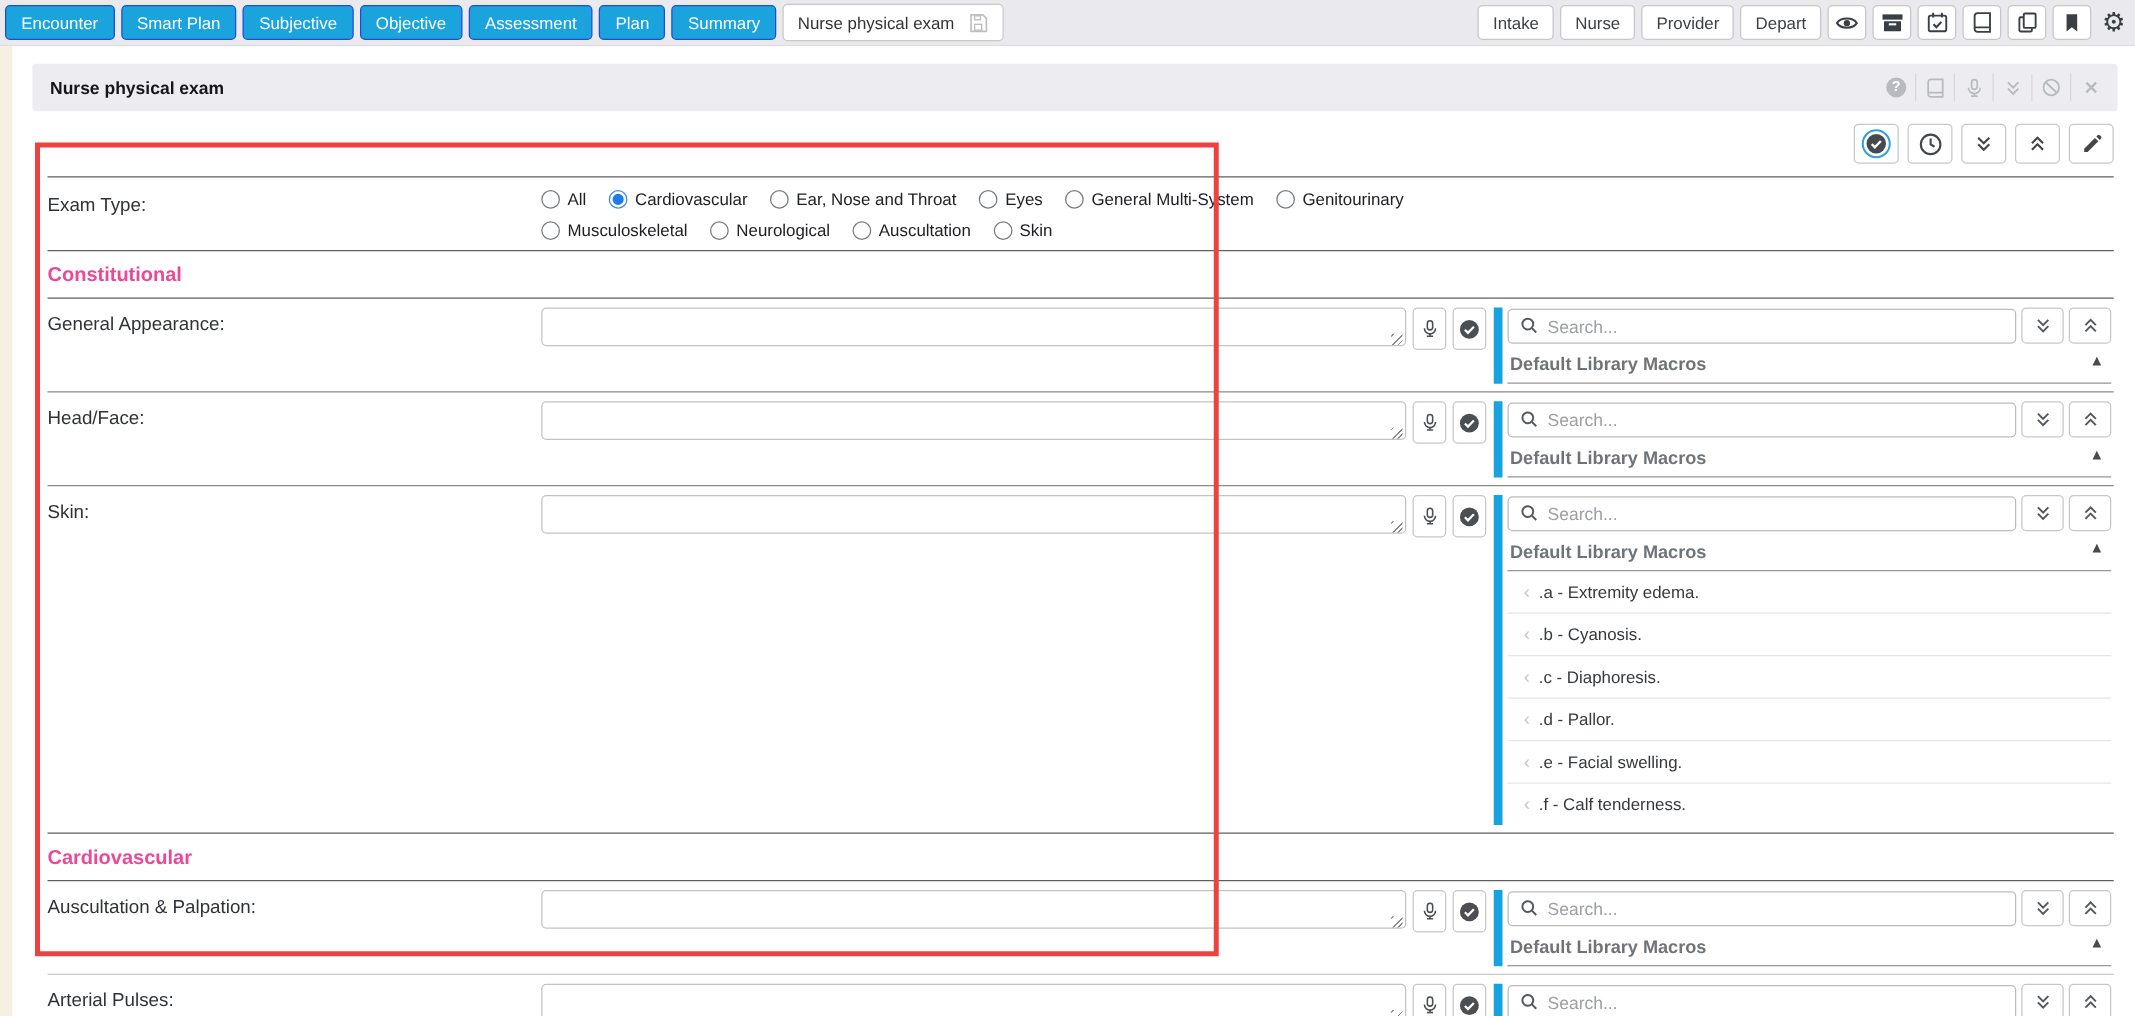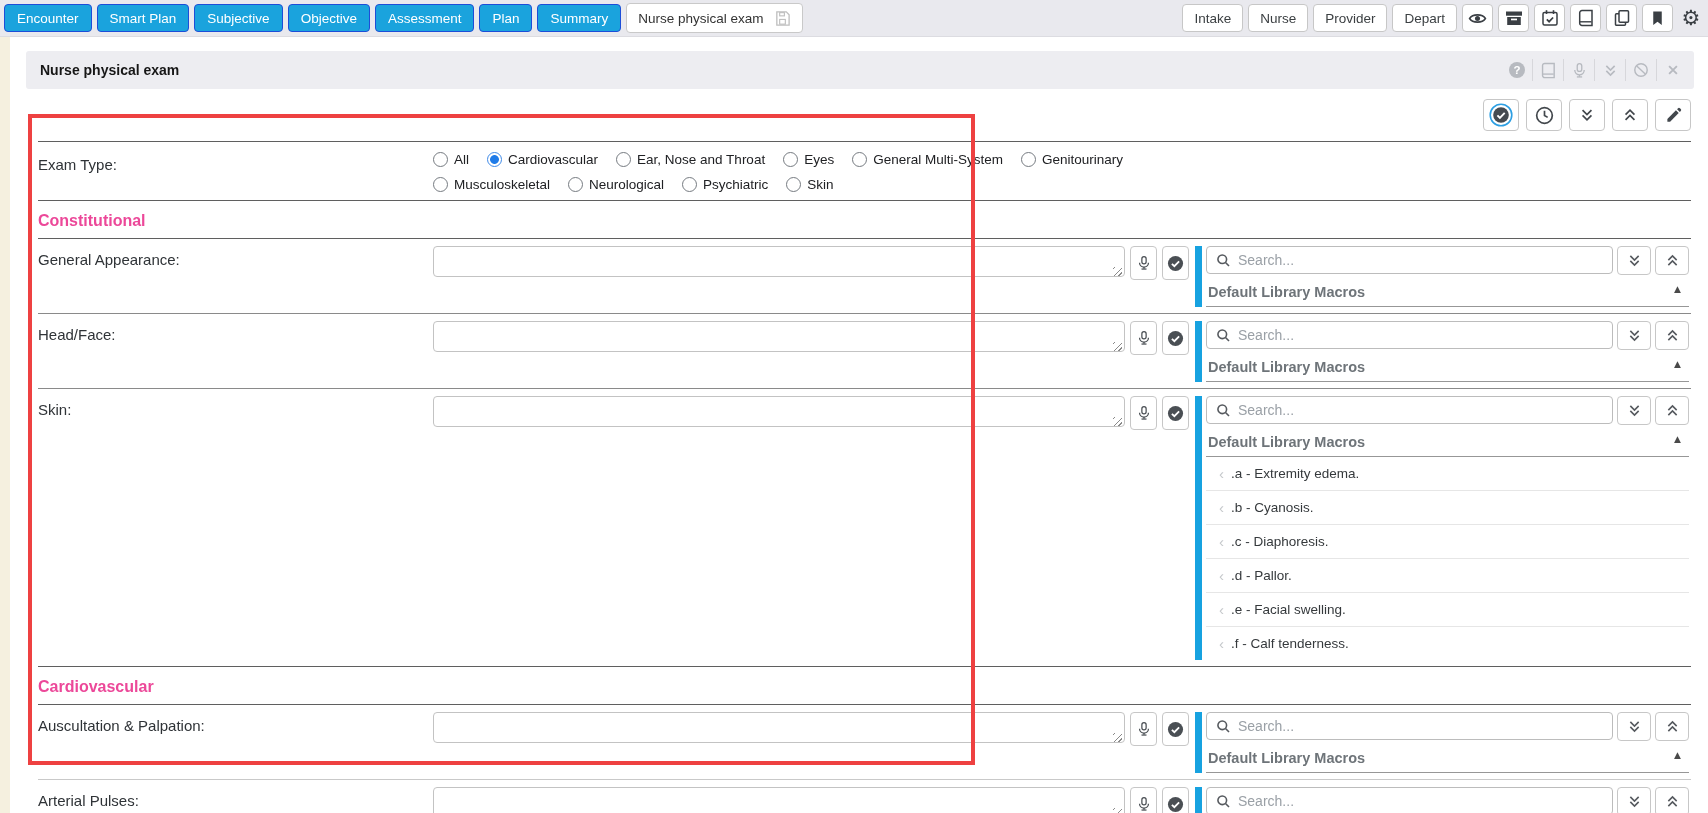--- a/index.html
+++ b/index.html
@@ -68,21 +68,21 @@
     background:#fff; font-family:inherit; font-size:13px; padding:4px 8px; outline:none; }
   .ta-corner { position:absolute; right:3px; bottom:4px; width:9px; height:9px; pointer-events:none;
     background:repeating-linear-gradient(-45deg, transparent 0 2px, #8a8a8a 2px 3px, transparent 3px 5px, #8a8a8a 5px 6px, transparent 6px 9px); }
   .sq-btn { width:27px; height:34px; background:#fff; border:1px solid #c7c7c7; border-radius:4px;
     display:flex; align-items:center; justify-content:center; cursor:pointer; color:#4a4f54; }
 
   
   .cell-macros { display:flex; gap:4px; }
   .macro-bar { width:7px; background:#17a2e0; flex:none; }
   .macro-body { flex:1; min-width:0; padding-right:2px; }
-  .macro-top { display:flex; gap:4px; }
+  .macro-top { display:flex; gap:4px; align-items:center; }
   .search-box { flex:1; height:28px; border:1px solid #bcbcbc; border-radius:4px; background:#fff;
     display:flex; align-items:center; gap:7px; padding:0 9px; color:#55595e; }
   .search-box input { border:none; outline:none; flex:1; font-family:inherit; font-size:14px; color:#333; min-width:0; }
   .search-box input::placeholder { color:#9aa0a6; }
   .chev-btn { width:34px; height:29px; background:#fff; border:1px solid #c7c7c7; border-radius:4px;
     display:flex; align-items:center; justify-content:center; cursor:pointer; color:#55595e; flex:none; }
   .macro-header { margin-top:6px; padding:3px 8px 6px 2px; border-bottom:1px solid #979797;
     font-weight:bold; font-size:14.5px; color:#6e7479; display:flex; cursor:pointer; }
   .macro-header .caret { margin-left:auto; font-size:9px; color:#4a4a4a;
     font-family:"DejaVu Sans", sans-serif; }
@@ -351,21 +351,21 @@
         <label class="radio-opt">
             <span class="rdot"></span>
             <span>Musculoskeletal</span>
           </label>
         <label class="radio-opt">
             <span class="rdot"></span>
             <span>Neurological</span>
           </label>
         <label class="radio-opt">
             <span class="rdot"></span>
-            <span>Psychiatric</span>
+            <span>Auscultation</span>
           </label>
         <label class="radio-opt">
             <span class="rdot"></span>
             <span>Skin</span>
           </label>
       </div>
     </div>
 
     <div class="trow section-trow">
       <div class="section-title">Constitutional</div>

